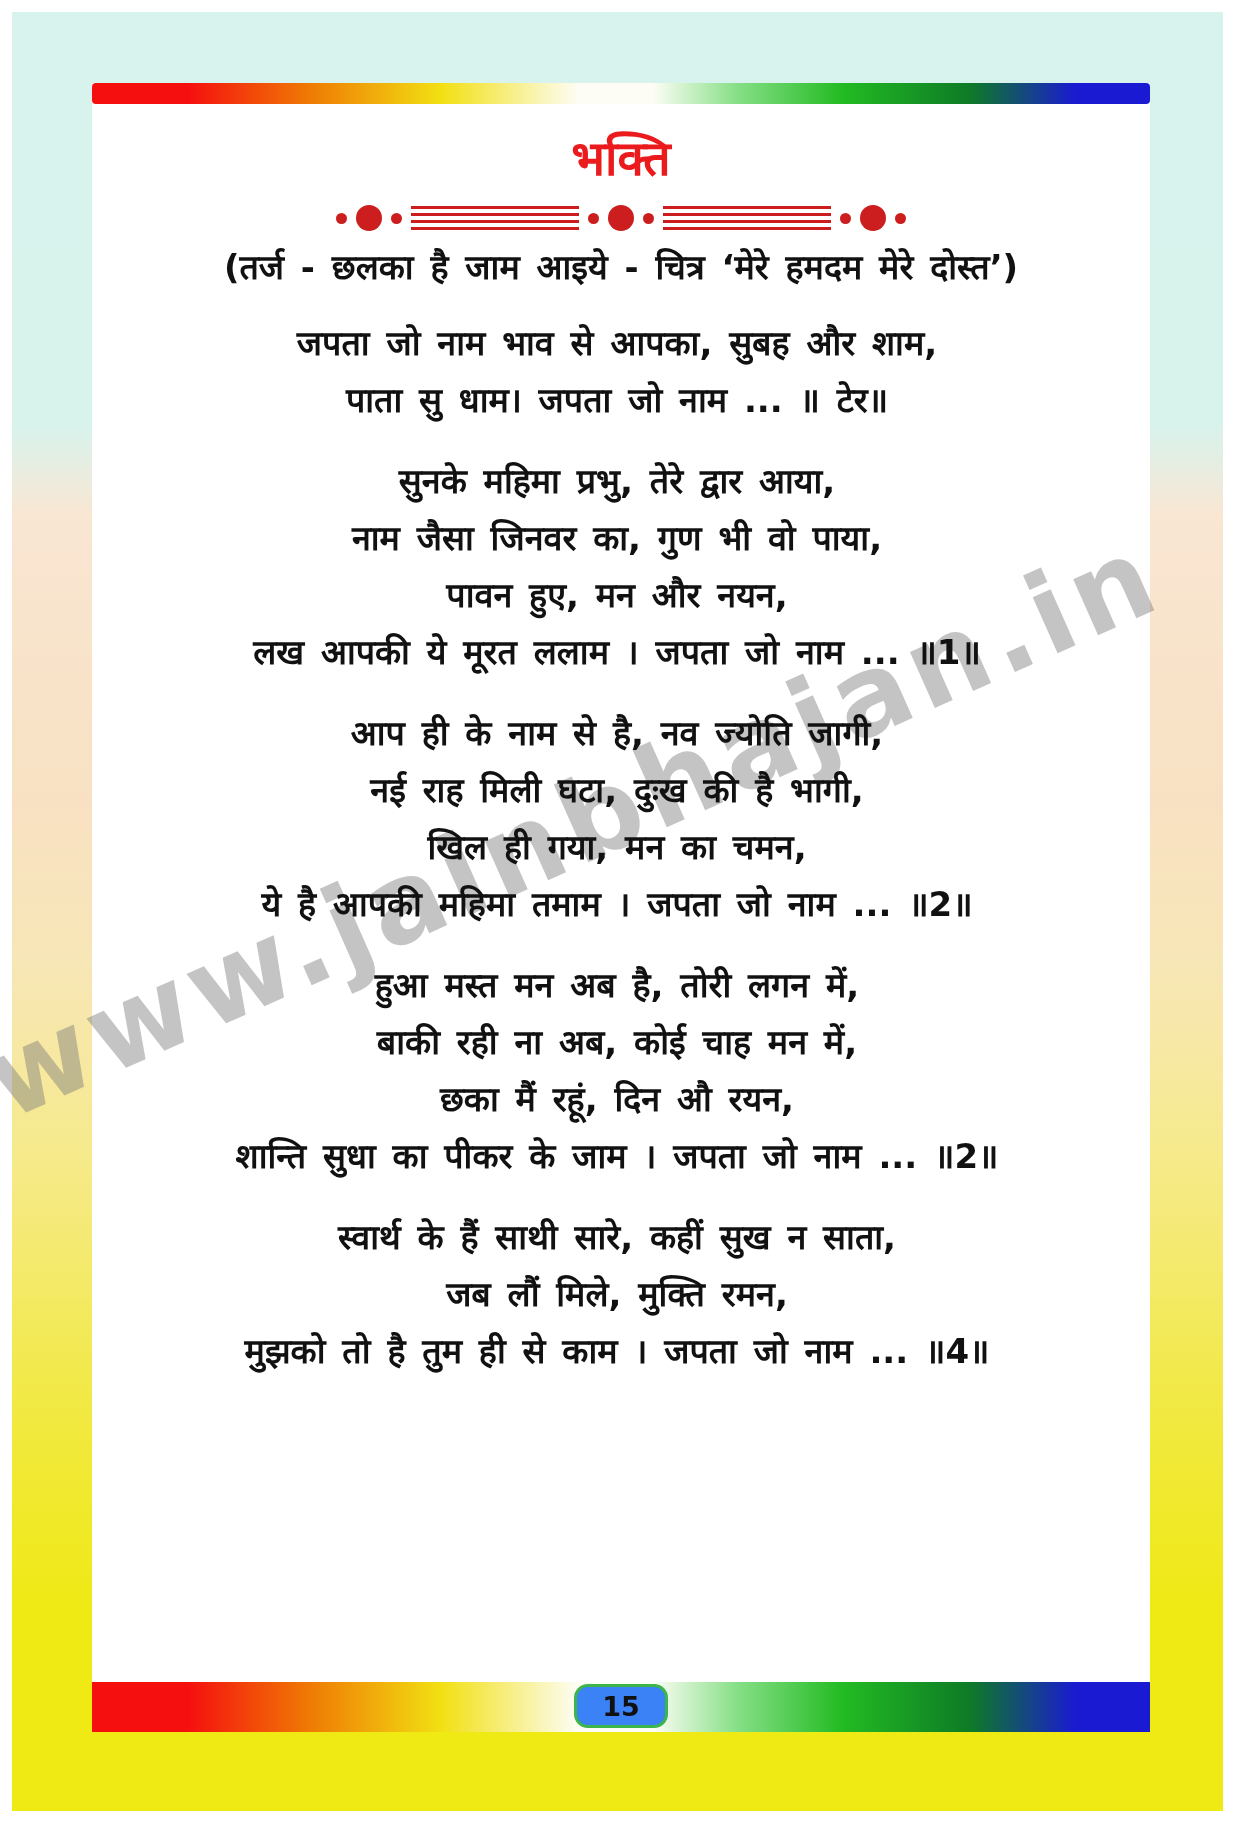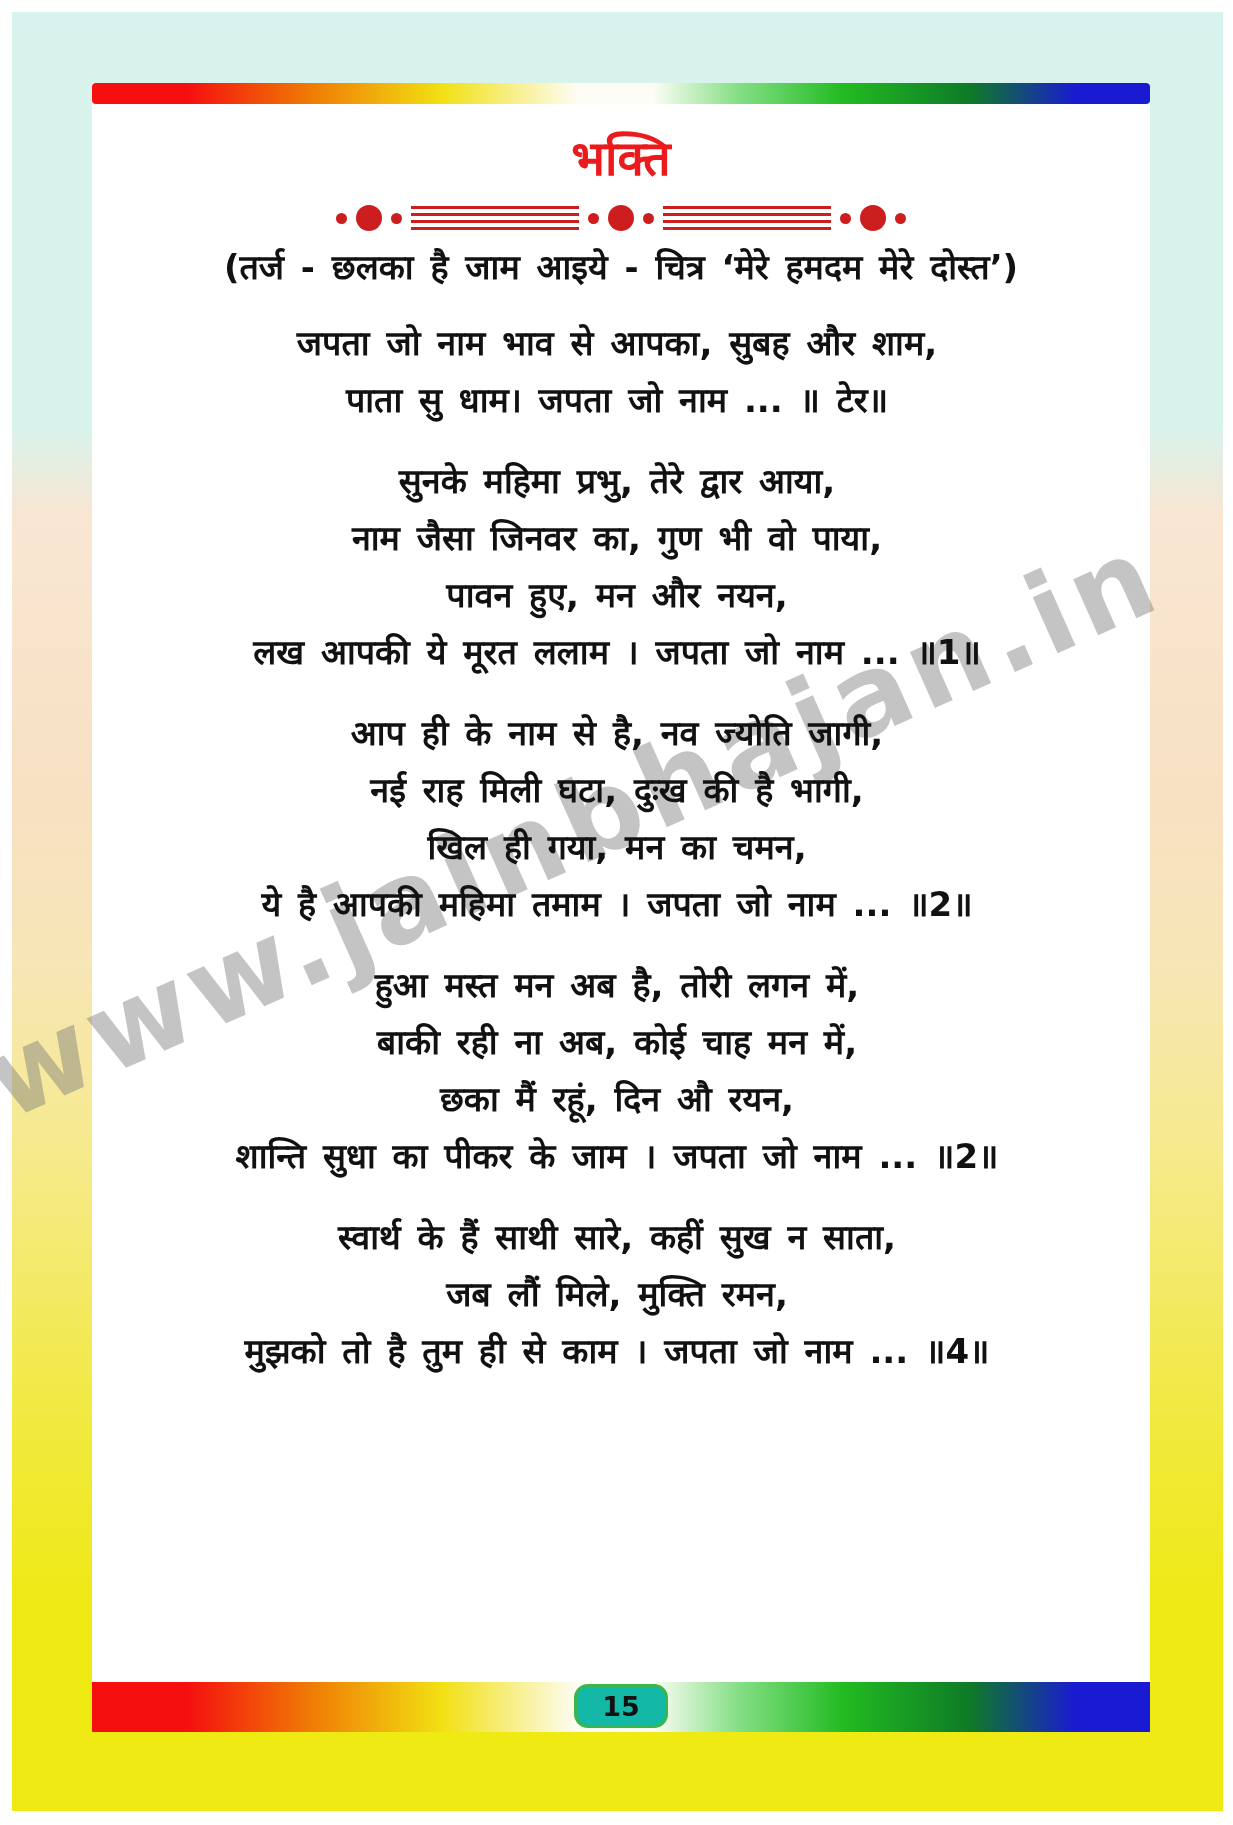--- a/index.html
+++ b/index.html
@@ -100,21 +100,21 @@
     font-weight:bold;
     word-spacing:5px;
   }
 
   
   .pagenum{
     position:absolute;
     left:50%;bottom:4px;
     transform:translateX(-50%);
     width:88px;height:38px;
-    background:#14b8a6;
+    background:#3b82f6;
     border:3px solid #3cb54a;
     border-radius:14px;
     display:flex;align-items:center;justify-content:center;
     font-size:27px;font-weight:bold;color:#111;
     z-index:3;
   }
 
   
   .watermark{
     position:absolute;

